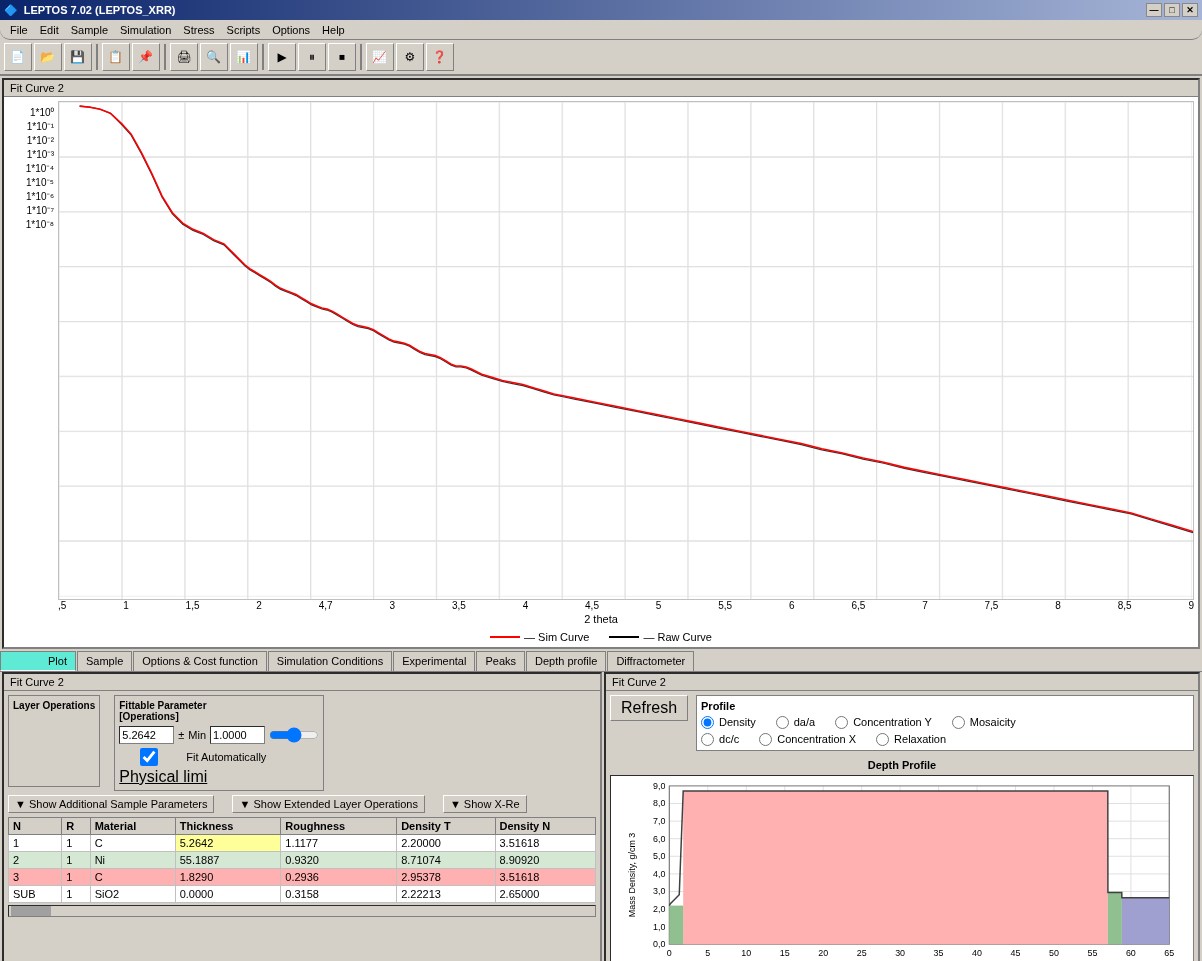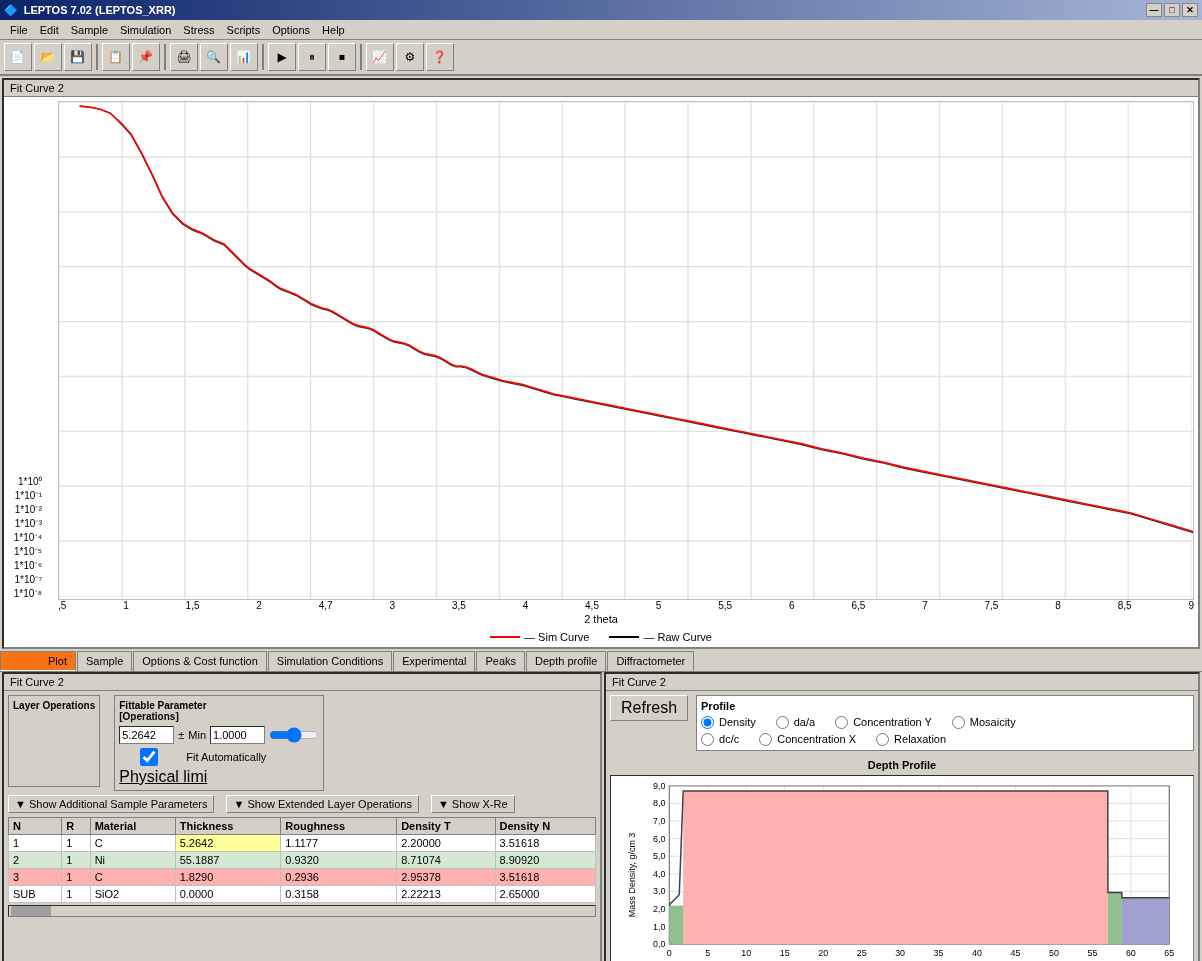--- a/index.html
+++ b/index.html
@@ -30,20 +30,21 @@
     }
 
     
     .menu-bar {
       background: #d4d0c8;
       height: 20px;
       display: flex;
       align-items: center;
       padding: 0 4px;
       border-bottom: 1px solid #808080;
+      border-radius: 10px;
     }
     .menu-item {
       padding: 2px 6px;
       font-size: 11px;
       cursor: pointer;
     }
 
     
     .toolbar {
       background: #d4d0c8;
@@ -100,21 +101,21 @@
     .tab {
       padding: 3px 8px;
       border: 1px solid #808080;
       border-bottom: none;
       background: #d4d0c8;
       cursor: pointer;
       font-size: 11px;
       margin-right: 1px;
     }
     .tab.active {
-      background: #f97316;
+      background: #5eead4;
       border-bottom: 1px solid white;
       z-index: 1;
       position: relative;
       padding-left: 47px;
     }
 
     
     .left-panel {
       flex: 0 0 600px;
       display: flex;
@@ -354,21 +355,21 @@
 </div>
 
 <div class="main-content">
 
   <div style="margin:2px; border: 2px inset #808080; background:white; height:580px; display:flex; flex-direction:column;">
     <div class="plot-title">Fit Curve 2</div>
 
     <div style="flex:1; display:flex; flex-direction:column; padding:4px 4px 0 4px;">
       <div style="flex:1; display:flex;">
 
-        <div style="width:50px; display:flex; flex-direction:column; justify-content:flex-end; font-size:10px; text-align:right; padding-right:16px; padding-top:4px;">
+        <div style="width:50px; display:flex; flex-direction:column; justify-content:flex-start; font-size:10px; text-align:right; padding-right:4px; padding-top:4px;">
           <span>1*10⁰</span>
           <span>1*10⁻¹</span>
           <span>1*10⁻²</span>
           <span>1*10⁻³</span>
           <span>1*10⁻⁴</span>
           <span>1*10⁻⁵</span>
           <span>1*10⁻⁶</span>
           <span>1*10⁻⁷</span>
           <span>1*10⁻⁸</span>
         </div>
@@ -489,21 +490,21 @@
             <div style="display:flex; align-items:center; gap:4px;">
               <input type="checkbox" checked="" style="">
               <span>Fit Automatically</span>
             </div>
             <div style="font-size:16px; margin-top:2px;text-decoration:underline;">
               <span>Physical limi</span>
             </div>
           </div>
         </div>
 
-        <div style="display:flex; gap:12px; margin-bottom:4px;">
+        <div style="display:flex; gap:18px; margin-bottom:4px;">
           <button class="show-btn">▼  Show Additional Sample Parameters</button>
           <button class="show-btn">▼  Show Extended Layer Operations</button>
           <button class="show-btn">▼  Show X-Re</button>
         </div>
 
         <div class="table-scroll">
           <table class="data-table">
             <thead>
               <tr>
                 <th>N</th>

